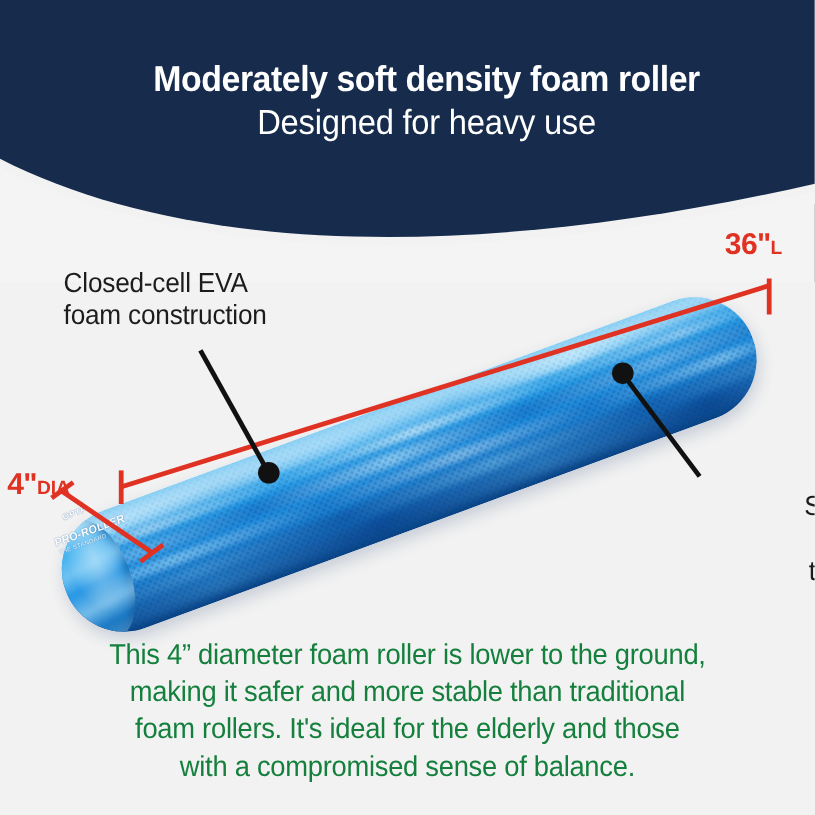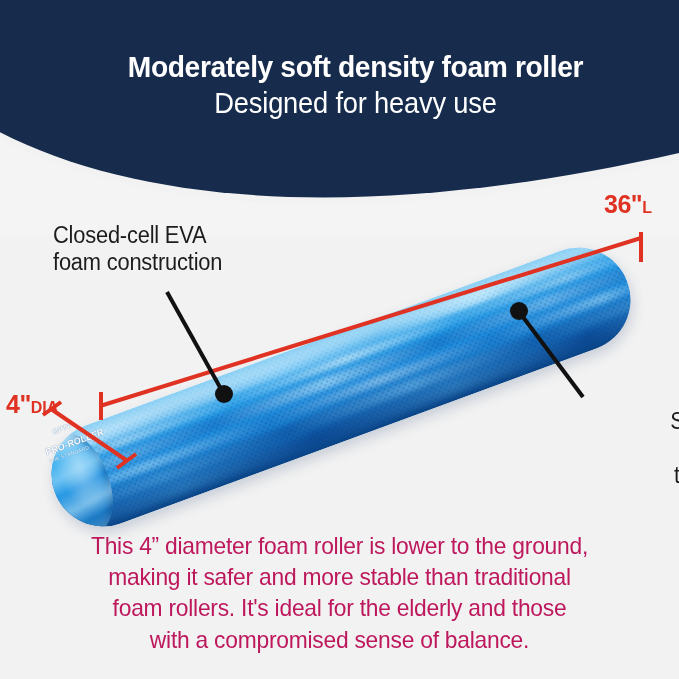--- a/index.html
+++ b/index.html
@@ -169,21 +169,21 @@
   }
   .dim .num{font-size:25px;letter-spacing:-0.5px;}
   .dim .unit{font-size:16px;font-weight:bold;letter-spacing:0;}
   .dim-len{left:604px;top:190px;}
   .dim-dia{left:6px;top:390px;}
 
   
   .para{
     position:absolute;left:0;top:530px;width:679px;z-index:9;
     text-align:center;
-    color:#be185d;
+    color:#15803d;
     font-family:"Liberation Sans", sans-serif;
     font-size:24px;
     line-height:1.30;
     letter-spacing:-0.25px;
   }
   .para span{display:block;transform:scaleX(0.95);}
 </style>
 </head>
 <body>
 

